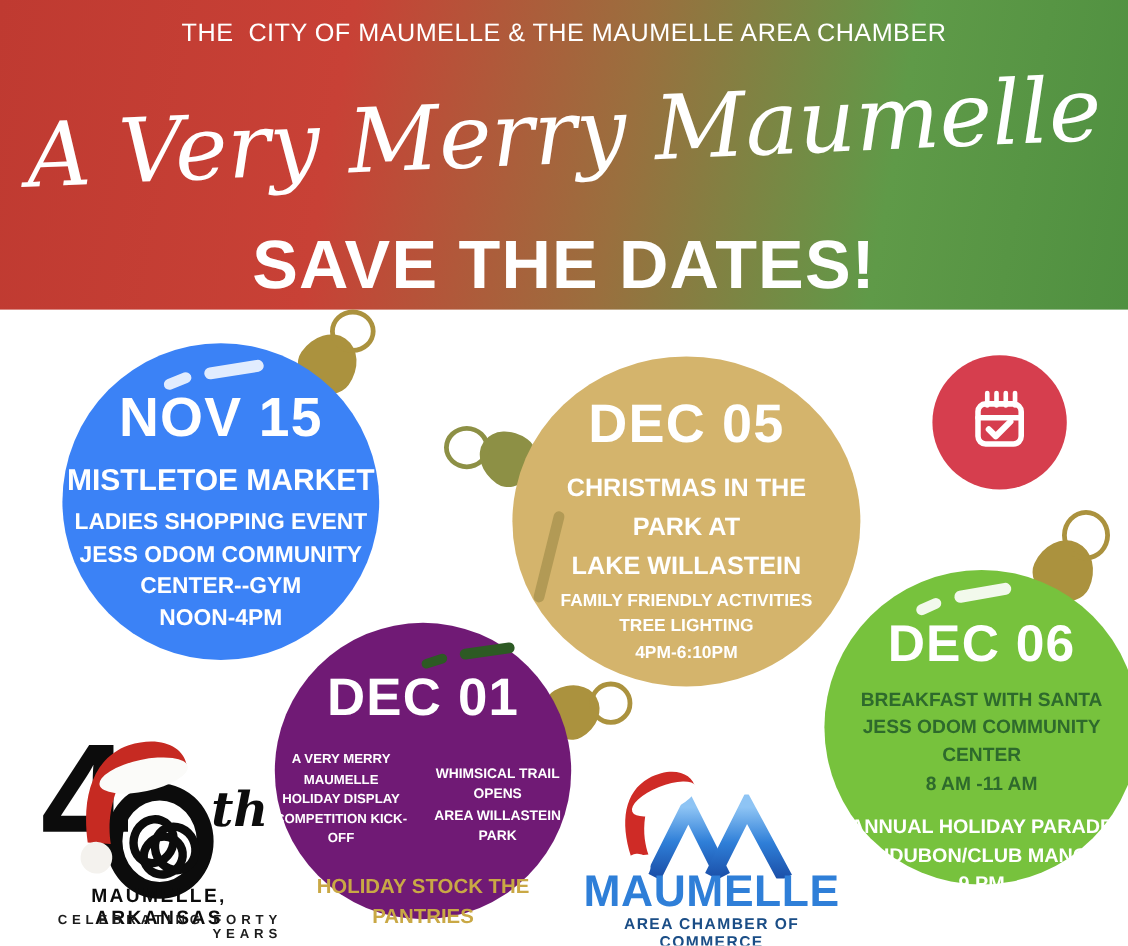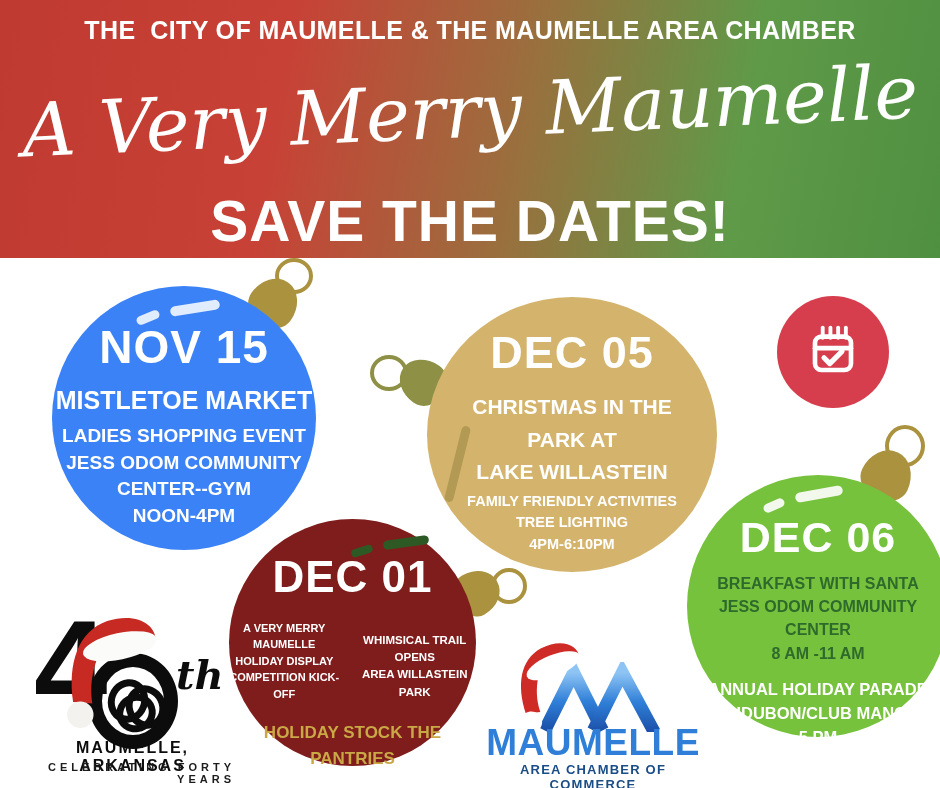--- a/index.html
+++ b/index.html
@@ -9,21 +9,21 @@
   }
   .abs{position:absolute;}
   .ml{white-space:pre-line;}
 
   
   .banner{
     left:0;top:0;width:940px;height:258px;
     background:linear-gradient(100deg,#bf3a31 0%,#c84136 30%,#9a6f3e 55%,#5f9a48 78%,#4f9040 100%);
     text-align:center;color:#fff;
   }
-  .banner-line1{left:0;top:16px;width:100%;font-size:25px;font-weight:bold;letter-spacing:.4px;white-space:pre;}
+  .banner-line1{left:0;top:16px;width:100%;font-size:21px;font-weight:normal;letter-spacing:.4px;white-space:pre;}
   .banner-line2{left:0;top:44px;width:100%;font-size:21px;font-weight:bold;letter-spacing:.4px;}
   .script-title{
     left:0;top:74px;width:100%;font-family:"DejaVu Serif", cursive;font-style:italic;
     font-size:74px;line-height:1;transform:rotate(-2.5deg);color:#fff;
   }
   .headline{left:0;top:188px;width:100%;font-size:57px;font-weight:800;letter-spacing:1px;}
 
   
   .orn{position:absolute;}
   .ball{
@@ -123,21 +123,21 @@
     <div class="ev-details ml">FAMILY FRIENDLY ACTIVITIES
 TREE LIGHTING
 4PM-6:10PM</div>
   </div>
   <div class="shine" style="left:26px;top:128px;width:9px;height:78px;background:#b29a55;transform:rotate(14deg);z-index:3;"></div>
 </div>
 
 <div class="orn ev2">
   <div class="cap gold-cap" style="left:226px;top:51px;width:45px;height:45px;transform:rotate(60deg);"></div>
   <div class="ring gold-ring" style="left:262px;top:49px;width:28px;height:28px;"></div>
-  <div class="ball" style="background: #7f1d1d; justify-content: center;">
+  <div class="ball" style="background: #701a75;">
     <div class="date">DEC 01</div>
     <div class="cols">
       <div class="colL ml">A VERY MERRY
 MAUMELLE
 HOLIDAY DISPLAY
 COMPETITION KICK-OFF</div>
       <div class="colR ml">WHIMSICAL TRAIL OPENS
 AREA WILLASTEIN PARK</div>
     </div>
     <div class="ev-footer ml" style="color: rgb(201, 168, 69);">HOLIDAY STOCK THE
@@ -150,21 +150,21 @@
 <div class="orn ev3">
   <div class="cap gold-cap" style="left:175px;top:-25px;width:50px;height:50px;transform:rotate(25deg);"></div>
   <div class="ring gold-ring" style="left:198px;top:-50px;width:32px;height:34px;"></div>
   <div class="ball" style="background: rgb(119, 194, 61);">
     <div class="date">DEC 06</div>
     <div class="morning ml" style="color: rgb(46, 106, 44);">BREAKFAST WITH SANTA
 JESS ODOM COMMUNITY CENTER
 8 AM -11 AM</div>
     <div class="evening ml">ANNUAL HOLIDAY PARADE
 AUDUBON/CLUB MANOR
-5 PM</div>
+9 PM</div>
   </div>
   <div class="shine" style="left:76px;top:26px;width:22px;height:9px;background:rgba(255,255,255,.9);transform:rotate(-24deg);"></div>
   <div class="shine" style="left:108px;top:14px;width:48px;height:10px;background:rgba(255,255,255,.9);transform:rotate(-10deg);"></div>
 </div>
 
 <div class="abs cal" style="background: rgb(214, 62, 78);">
   <svg width="72" height="72" viewBox="0 0 56 56">
     <g stroke="#ffffff" fill="none" stroke-linecap="round">
       <rect x="14" y="16" width="28" height="26" rx="5" stroke-width="3.6"></rect>
       <line x1="14" y1="25" x2="42" y2="25" stroke-width="3.6"></line>

